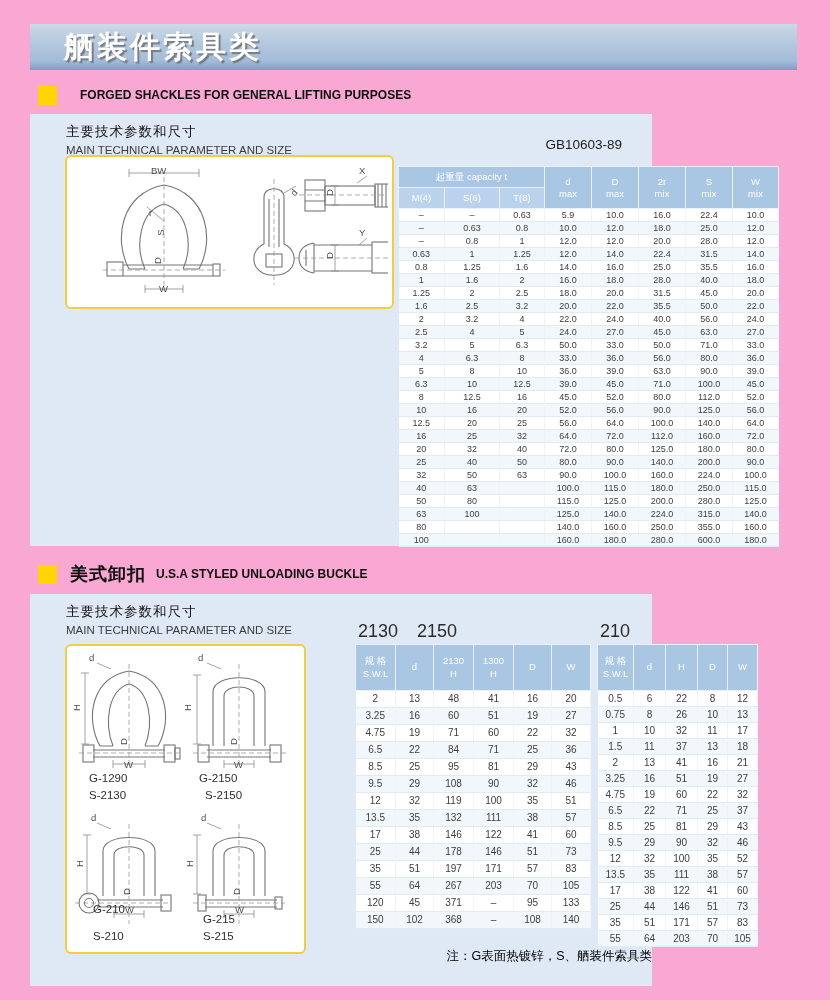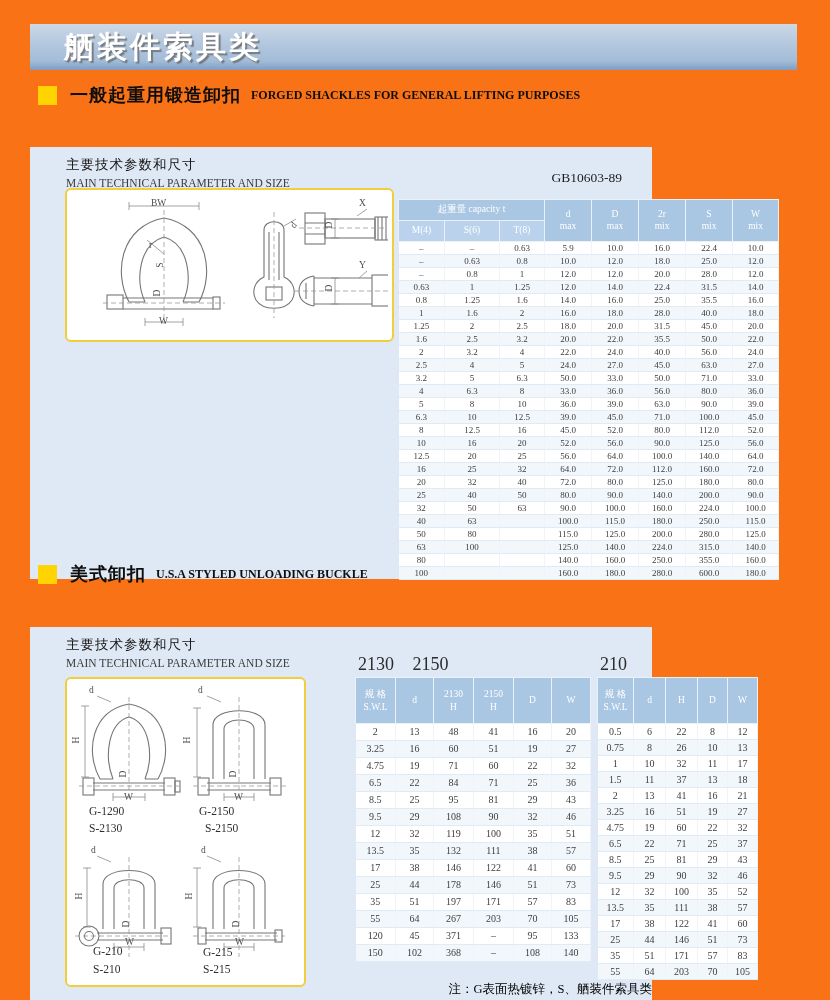--- a/index.html
+++ b/index.html
@@ -1,32 +1,32 @@
 <!DOCTYPE html>
 <html><head>
 <meta charset="utf-8">
 <style>
   html,body{margin:0;padding:0;background:#fff;}
-  .page{position:relative;width:830px;height:1000px;background:#f97316;overflow:hidden;
-        font-family:Liberation Serif, serif;}
+  .page{position:relative;width:830px;height:1000px;background:#f9a8d4;overflow:hidden;
+        font-family:Liberation Sans, sans-serif;}
   
   .band{position:absolute;left:30px;top:24px;width:767px;height:46px;
         background:linear-gradient(180deg,#ccd8e6 0%,#b2c7de 45%,#a3bcd8 80%,#7f9ec4 100%);
         display:flex;align-items:center;padding-left:34px;box-sizing:border-box;}
   .band-zh{font-size:30px;font-weight:bold;color:#fff;letter-spacing:3px;
            text-shadow:2px 2px 1px rgba(100,100,100,.75);}
   .band-en{font-size:20px;font-weight:bold;color:#f3f6fb;margin-left:14px;
            text-shadow:2px 2px 1px rgba(100,100,100,.65);}
   
   .sec-head{position:absolute;left:38px;display:flex;align-items:center;height:22px;}
   .bullet{width:19px;height:19px;background:#ffd400;margin-right:13px;flex:0 0 auto;}
   .sec-zh{font-size:18px;font-weight:bold;color:#0e0e0e;letter-spacing:1px;white-space:nowrap;}
   .sec-en{font-size:12px;font-weight:bold;color:#0e0e0e;margin-left:10px;white-space:nowrap;}
   
-  .panel{position:absolute;left:30px;width:622px;background:#dfe9f5;margin-top:33px;}
+  .panel{position:absolute;left:30px;width:622px;background:#dfe9f5;}
   .p1{top:114px;height:432px;}
   .p2{top:594px;height:392px;}
   .subt{position:absolute;left:36px;top:9px;}
   .subt-zh{font-size:13.5px;color:#141414;letter-spacing:1px;}
   .subt-en{font-size:11.5px;color:#3c3c3c;margin-top:3px;}
   .standard{position:absolute;right:30px;top:23px;font-size:13.5px;color:#1c1c1c;}
   
   .diagram{position:absolute;background:#fff;border:2px solid #f2cd3e;border-radius:6px;}
   .d1{left:35px;top:41px;width:325px;height:150px;}
   .d2{left:35px;top:50px;width:237px;height:306px;}
@@ -61,21 +61,20 @@
 <body>
 
 <div class="page">
 
   <div class="band">
     <span class="band-zh">舾装件索具类</span>
   </div>
 
   <div class="sec-head" style="top:84px;">
     <span class="bullet"></span>
-    <span class="sec-zh">一般起重用锻造卸扣</span>
     <span class="sec-en">FORGED SHACKLES FOR GENERAL LIFTING PURPOSES</span>
   </div>
 
   <div class="panel p1">
     <div class="subt">
       <div class="subt-zh">主要技术参数和尺寸</div>
       <div class="subt-en">MAIN TECHNICAL PARAMETER AND SIZE</div>
     </div>
     <div class="standard">GB10603-89</div>
 
@@ -493,21 +492,21 @@
         <span class="dim-label" style="left: 131px; top: 6px;">d</span>
         <span class="dim-label" style="left: 117px; top: 56px; transform: rotate(-90deg);">H</span>
         <span class="dim-label" style="left: 163px; top: 90px; transform: rotate(-90deg);">D</span>
         <span class="dim-label" style="left: 167px; top: 113px;">W</span>
         <span class="dim-label cap" style="left: 132px; top: 126px;">G-2150</span>
         <span class="dim-label cap" style="left: 138px; top: 143px;">S-2150</span>
         <span class="dim-label" style="left: 24px; top: 166px;">d</span>
         <span class="dim-label" style="left: 9px; top: 212px; transform: rotate(-90deg);">H</span>
         <span class="dim-label" style="left: 56px; top: 240px; transform: rotate(-90deg);">D</span>
         <span class="dim-label" style="left: 58px; top: 258px;">W</span>
-        <span class="dim-label cap" style="left: 26px; top: 266px; text-align: right;">G-210</span>
+        <span class="dim-label cap" style="left: 26px; top: 257px; text-align: right;">G-210</span>
         <span class="dim-label cap" style="left: 26px; top: 284px;">S-210</span>
         <span class="dim-label" style="left: 134px; top: 166px;">d</span>
         <span class="dim-label" style="left: 119px; top: 212px; transform: rotate(-90deg);">H</span>
         <span class="dim-label" style="left: 166px; top: 240px; transform: rotate(-90deg);">D</span>
         <span class="dim-label" style="left: 168px; top: 258px;">W</span>
         <span class="dim-label cap" style="left: 136px; top: 267px;">G-215</span>
         <span class="dim-label cap" style="left: 136px; top: 284px;">S-215</span>
       </div>
 
     <div class="cap-label cap-a">2130 2150</div>
@@ -518,21 +517,21 @@
           <col style="width:40px">
           <col style="width:40px">
           <col style="width:38px">
           <col style="width:39px">
         </colgroup>
       <thead>
         <tr>
           <th><span>规 格</span><br><span>S.W.L</span></th>
           <th><span>d</span></th>
           <th><span>2130</span><br><span>H</span></th>
-          <th><span>2150</span><br><span>H</span></th>
+          <th><span>1300</span><br><span>H</span></th>
           <th><span>D</span></th>
           <th><span>W</span></th>
         </tr>
       </thead>
       <tbody>
           <tr>
             <td>2</td>
             <td>13</td>
             <td>48</td>
             <td>41</td>

